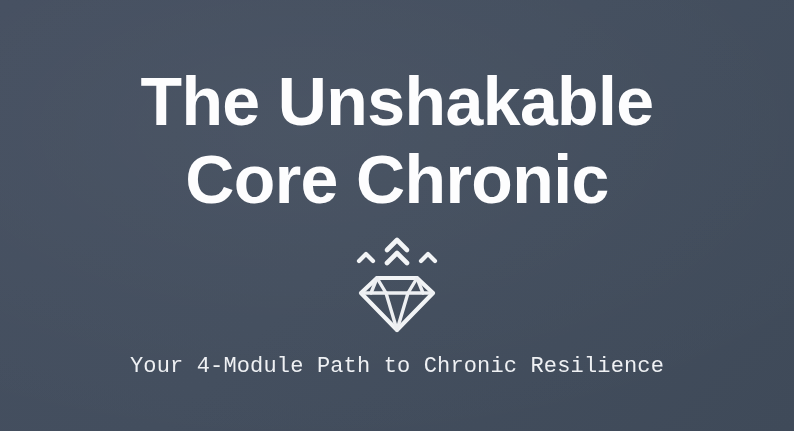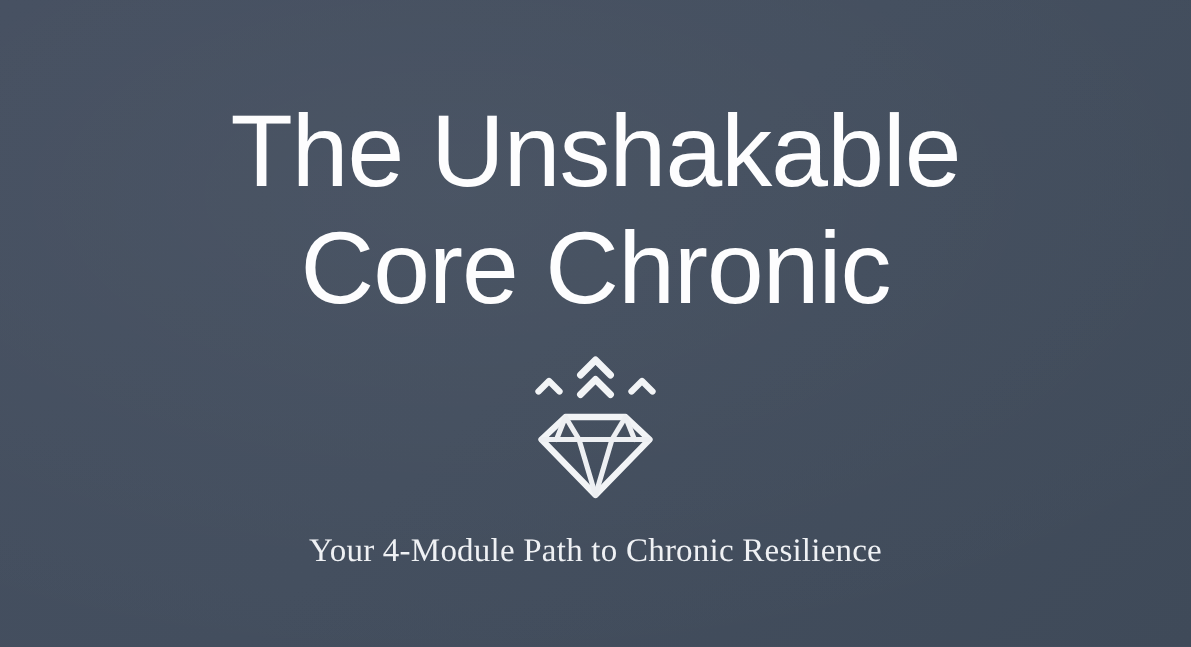--- a/index.html
+++ b/index.html
@@ -35,21 +35,21 @@
     margin-top: 62px;
     width: 100%;
     text-align: center;
     user-select: none;
   }
 
   .title-line {
     display: block;
     color: #FDFDFE;
     font-family: "Liberation Sans", sans-serif;
-    font-weight: 400;
+    font-weight: 700;
     font-size: 68px;
     line-height: 78px;
     letter-spacing: -0.6px;
     white-space: nowrap;
     text-rendering: optimizeLegibility;
   }
 
   
   .icon-wrap {
     margin-top: 14px;
@@ -95,21 +95,21 @@
     stroke: #F2F4F6;
     stroke-width: 4.2;
     stroke-linecap: round;
     stroke-linejoin: round;
   }
 
   
   .subtitle {
     margin-top: 16px;
     color: #EFF1F4;
-    font-family: Liberation Serif, serif;
+    font-family: Liberation Mono, monospace;
     font-weight: 400;
     font-size: 22px;
     line-height: 30px;
     letter-spacing: 0.15px;
     white-space: nowrap;
     text-align: center;
     user-select: none;
   }
 </style>
 </head>

